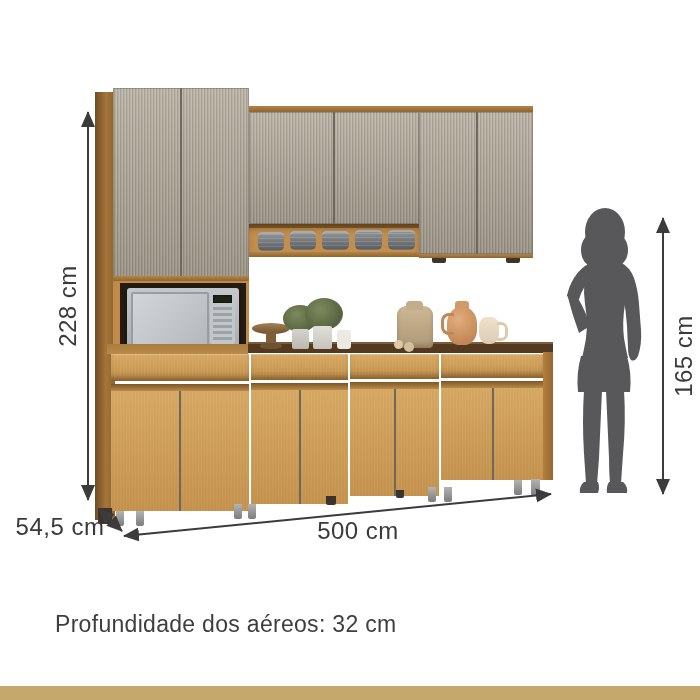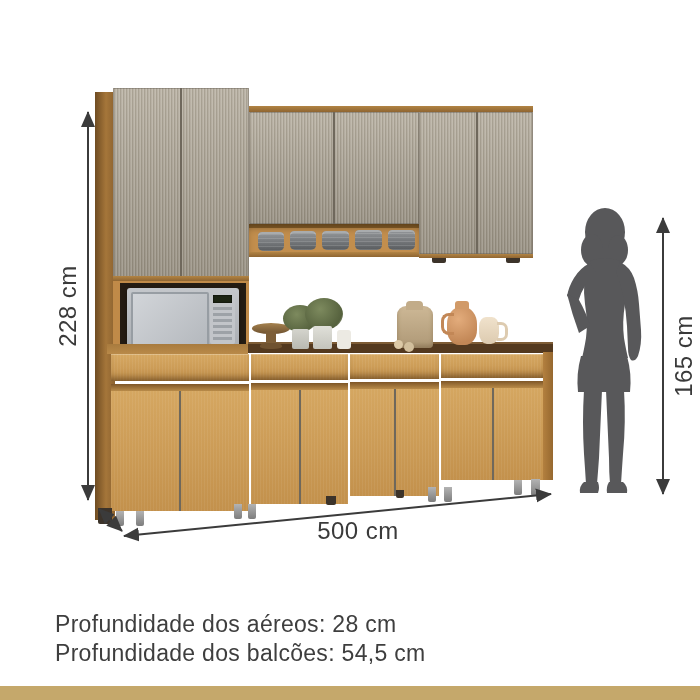--- a/index.html
+++ b/index.html
@@ -189,22 +189,22 @@
     </defs>
     <g stroke="#3b3b3b" stroke-width="2" fill="none">
       <path d="M88 112 L88 500" marker-start="url(#ah)" marker-end="url(#ah)"></path>
       <path d="M99 509 L122 531" marker-start="url(#ah)" marker-end="url(#ah)"></path>
       <path d="M124 536 L551 494" marker-start="url(#ah)" marker-end="url(#ah)"></path>
       <path d="M663 218 L663 494" marker-start="url(#ah)" marker-end="url(#ah)"></path>
     </g>
   </svg>
 
   <div class="abs dim-label vert" style="left:68px;top:306px;">228 cm</div>
+  <div class="abs dim-label" style="left:60px;top:527px;">54,5 cm</div>
   <div class="abs dim-label" style="left:358px;top:531px;">500 cm</div>
   <div class="abs dim-label vert" style="left:684px;top:356px;">165 cm</div>
 
   <div class="abs footer-text" style="left:55px;top:610px;">
-    <div>Profundidade dos aéreos: 28 cm</div>
-    <div>Profundidade dos balcões: 54,5 cm</div>
+    <div>Profundidade dos aéreos: 32 cm</div>
   </div>
   <div class="abs footer-bar" style="left:0;top:686px;width:700px;height:14px;"></div>
 
 </div>
 
 </body></html>

